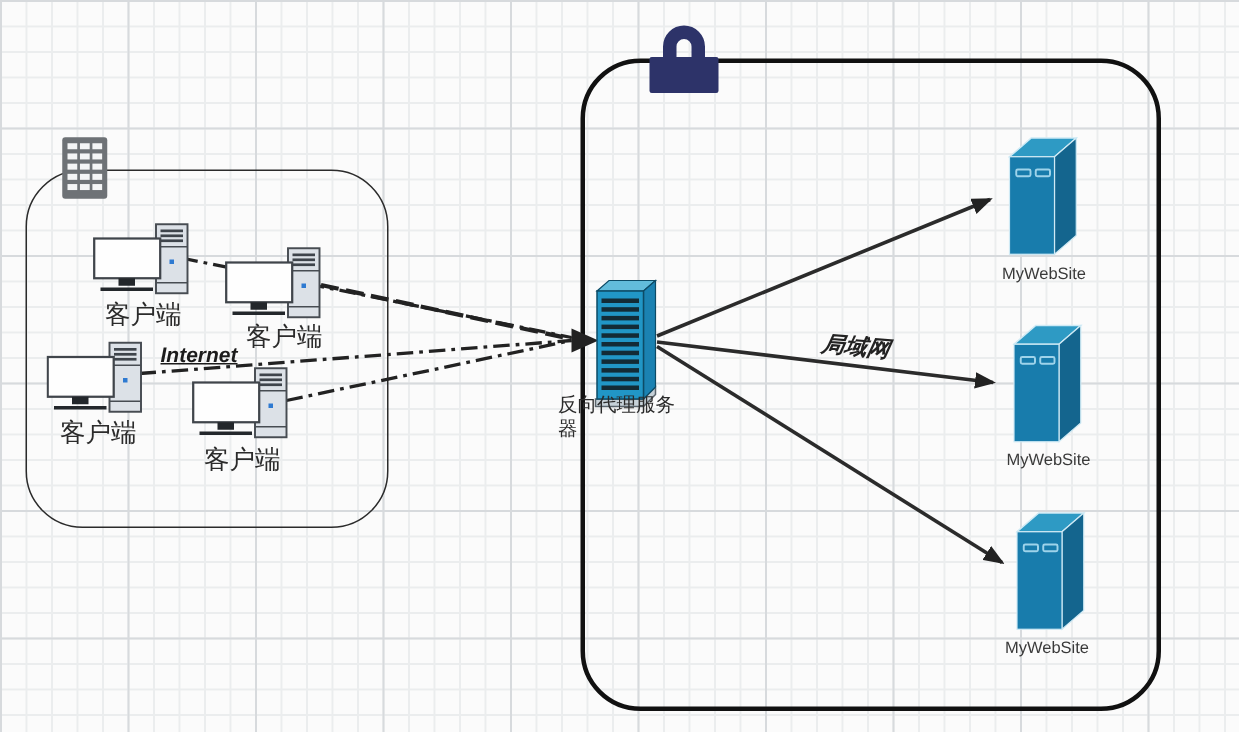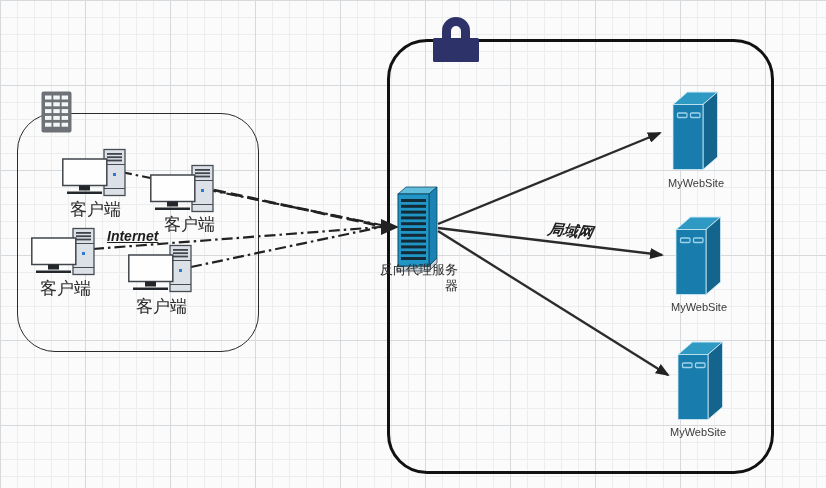--- a/index.html
+++ b/index.html
@@ -26,21 +26,21 @@
   .node-label{
     position:absolute;font-size:17px;color:#2b2b2b;
     white-space:nowrap;line-height:1.15;
   }
   .server-label{
     position:absolute;font-size:11px;color:#3a3a3a;
     width:86px;text-align:center;white-space:nowrap;
   }
   .proxy-label{
     position:absolute;font-size:13px;color:#2b2b2b;
-    width:86px;text-align:right;line-height:1.2;
+    width:86px;text-align:left;line-height:1.2;
   }
   .internet-label{
     position:absolute;font-size:14px;font-weight:bold;font-style:italic;
     text-decoration:underline;color:#1c1c1c;white-space:nowrap;
   }
   .lan-label{
     position:absolute;font-size:15px;font-weight:bold;font-style:italic;
     color:#222;white-space:nowrap;transform:rotate(5deg) skewX(-6deg);
   }
   svg{display:block;}

